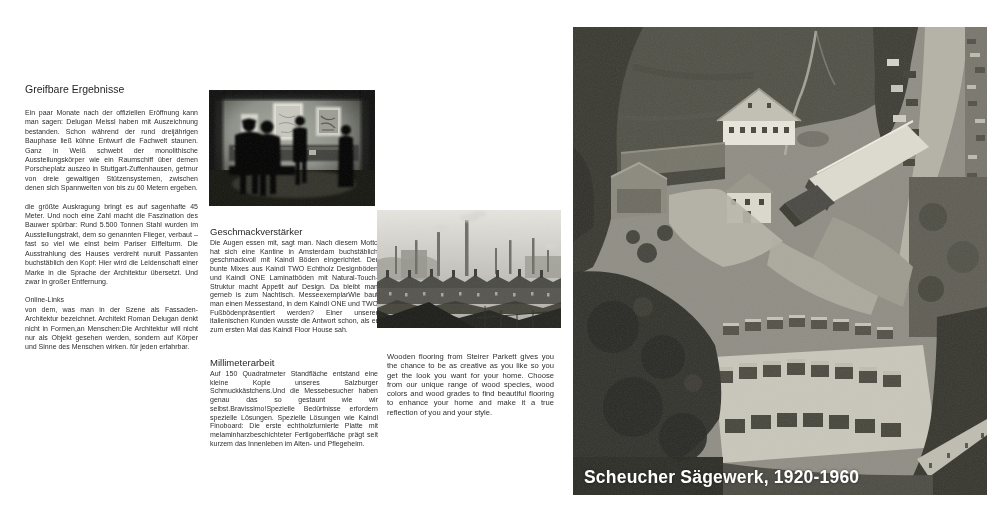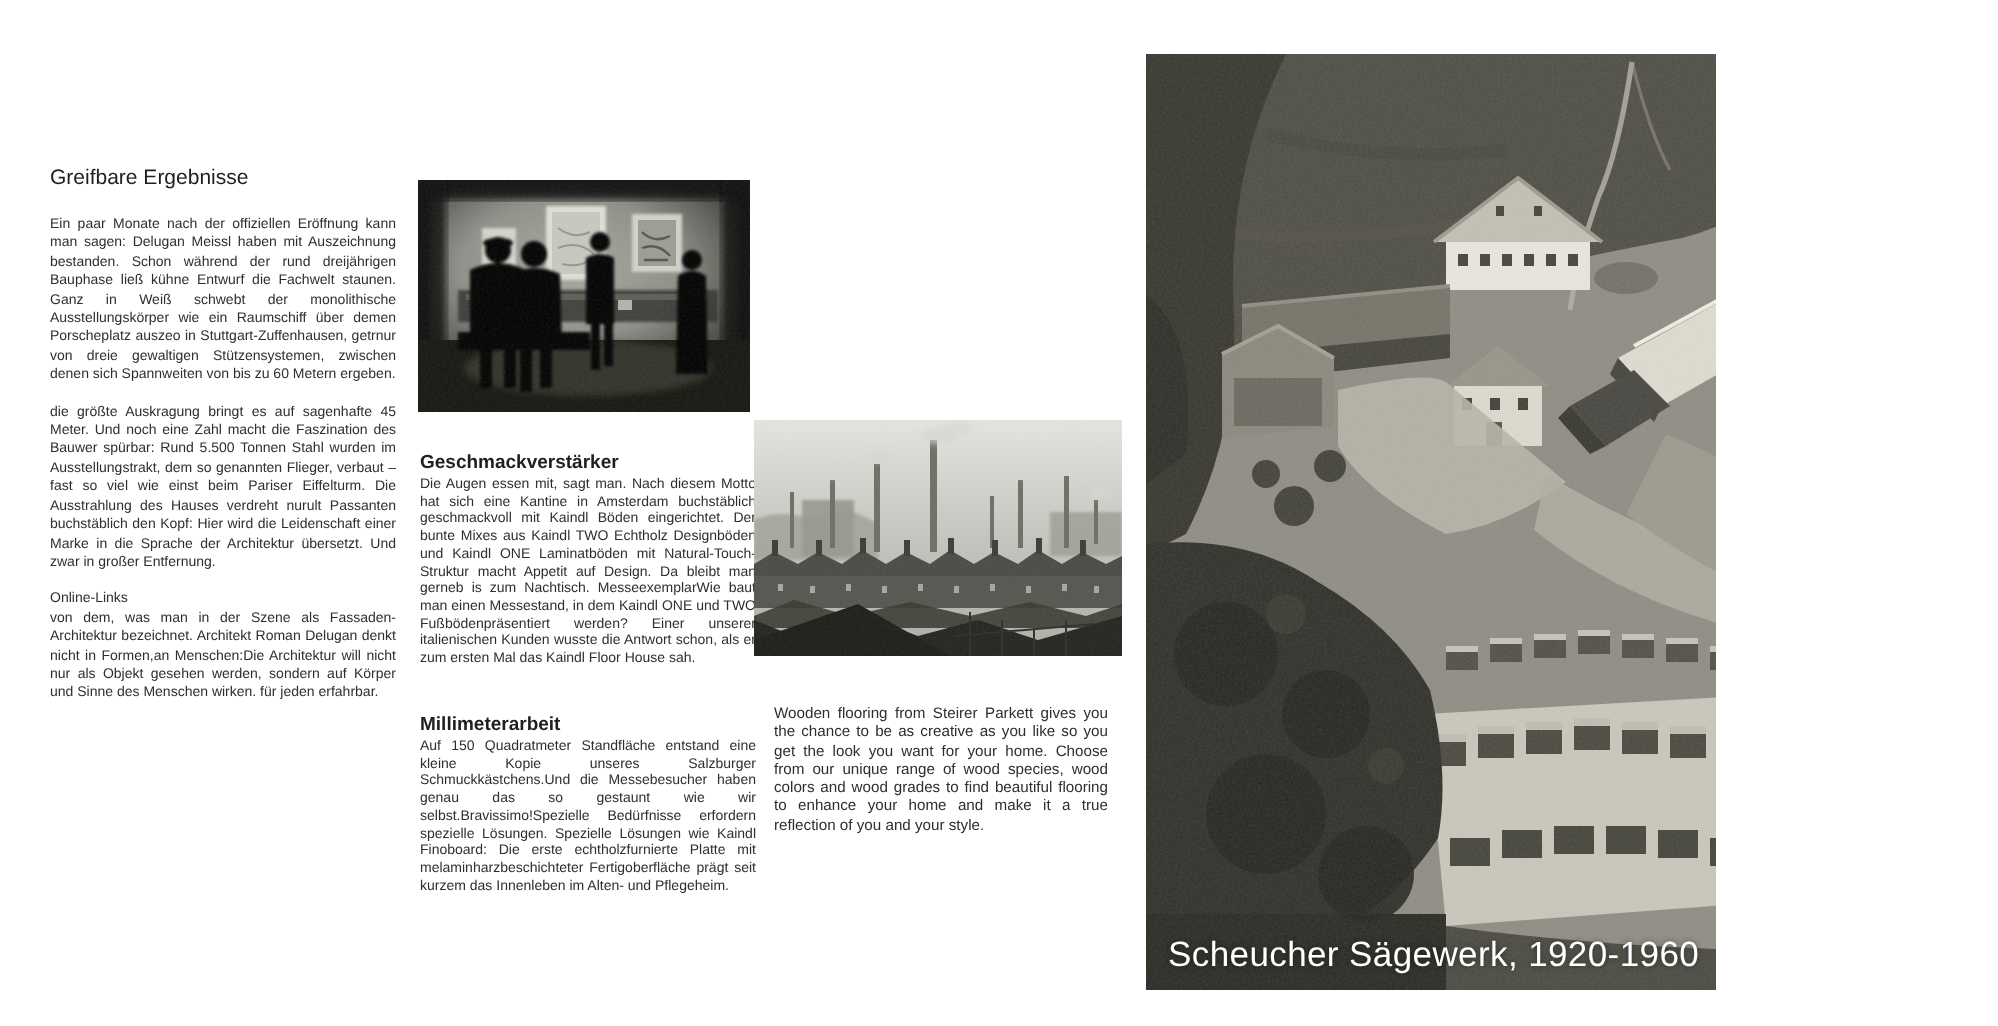--- a/index.html
+++ b/index.html
@@ -1,43 +1,43 @@
 <!DOCTYPE html>
 <html><head>
 <meta charset="utf-8">
 <style>
   html,body { margin:0; padding:0; background:#ffffff; }
   .page {
-    position:relative; width:858px; height:513px; background:#ffffff;
+    position:relative; width:999px; height:513px; background:#ffffff;
     font-family:"Liberation Sans", sans-serif; overflow:hidden;
   }
   section, figure, p, h1, h2 { margin:0; padding:0; }
 
   .col-left  { position:absolute; left:25px;  top:83px;  width:173px; }
   .col-mid-1 { position:absolute; left:210px; top:226px; width:168px; }
   .col-mid-2 { position:absolute; left:210px; top:357px; width:168px; }
   .col-eng   { position:absolute; left:375px; top:352px; width:179px; }
 
   .body-text { font-size:7px; line-height:9.4px; text-align:justify; color:#2e2e2e; }
   .mid-text  { font-size:7px; line-height:8.7px; text-align:justify; color:#2e2e2e; }
   .eng-text  { font-size:7.6px; line-height:9.3px; text-align:justify; color:#2e2e2e;margin-left:12px; }
   .gap  { margin-top:9px; }
   .h-main { font-size:10.5px; font-weight:400; color:#1f1f1f; margin-bottom:13px; }
-  .h-sub  { font-size:9.5px;  font-weight:700; color:#1f1f1f; margin-bottom:2px; }
+  .h-sub  { font-size:9.5px;  font-weight:400; color:#1f1f1f; margin-bottom:2px; }
   .subhead { font-size:7px; line-height:9.4px; color:#2e2e2e; margin-top:9px; }
 
   figure.photo { position:absolute; overflow:hidden; }
   .ph-gallery    { left:209px; top:90px;  width:166px; height:116px; }
   .ph-industrial { left:377px; top:210px; width:184px; height:118px; }
   .ph-aerial     { left:573px; top:27px;  width:414px; height:468px; }
   figure.photo svg { display:block; }
 
   .aerial-caption {
     position:absolute; left:11px; bottom:7px;
-    color:#ffffff; font-size:17.5px; font-weight:400; letter-spacing:0.2px;
+    color:#ffffff; font-size:17.5px; font-weight:700; letter-spacing:0.2px;
     text-shadow:0 0 3px rgba(0,0,0,0.45);
     white-space:nowrap;
   }
 </style>
 </head>
 <body>
 
 <div class="page">
 
   <section class="col-left">

